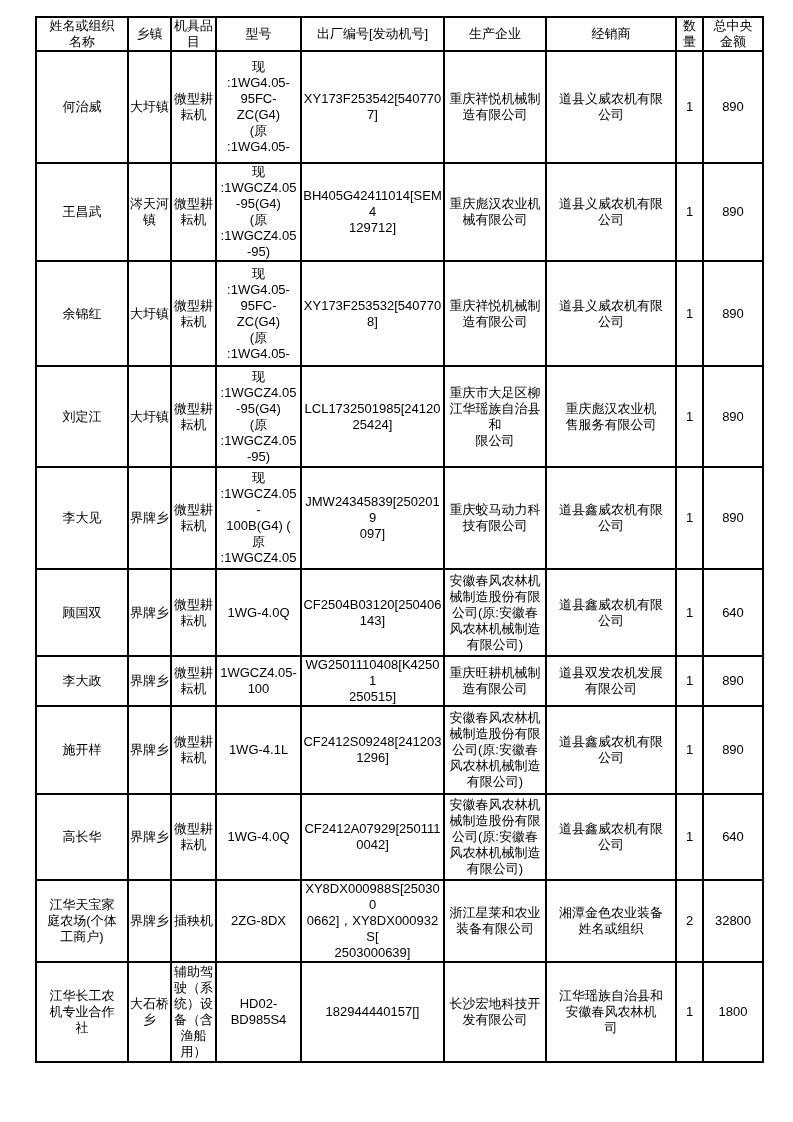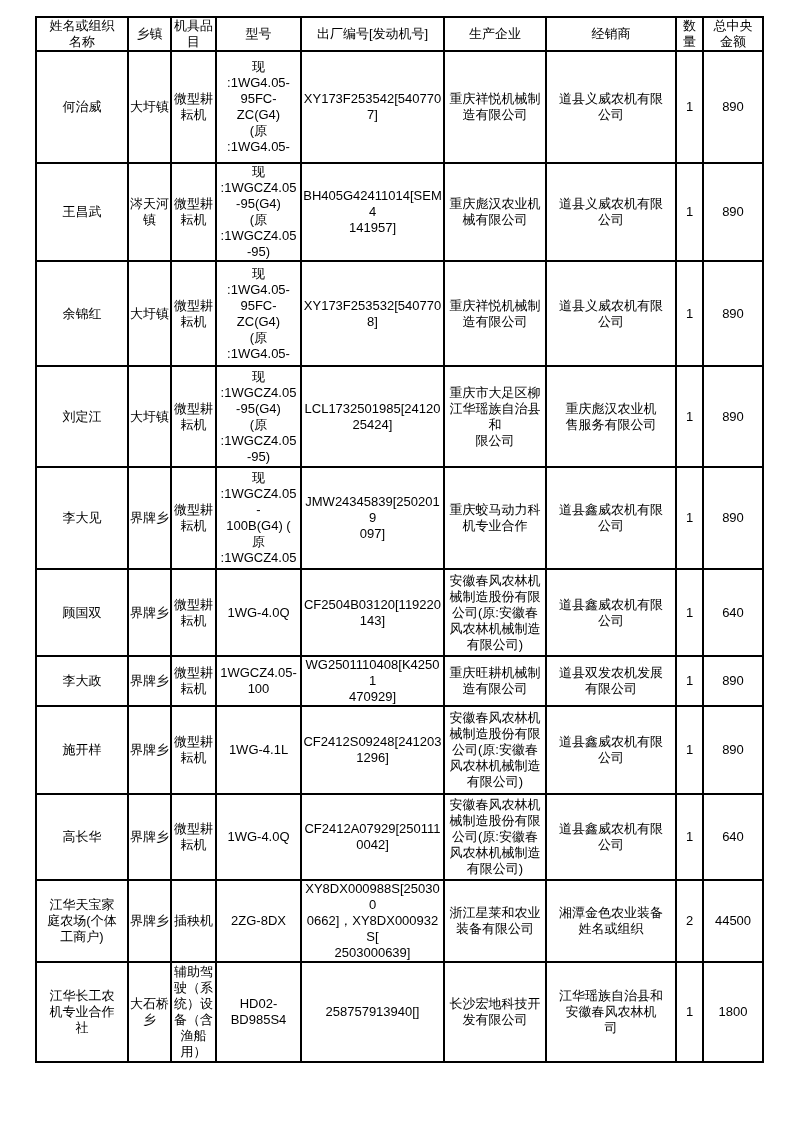--- a/index.html
+++ b/index.html
@@ -83,21 +83,21 @@
 镇</td>
         <td>微型耕
 耘机</td>
         <td>现
 :1WGCZ4.05
 -95(G4)
 (原
 :1WGCZ4.05
 -95)</td>
         <td>BH405G42411014[SEM4
-141957]</td>
+129712]</td>
         <td>重庆彪汉农业机
 械有限公司</td>
         <td>道县义威农机有限
 公司</td>
         <td>1</td>
         <td>890</td>
       </tr>
       <tr style="height: 105px;">
         <td>余锦红</td>
         <td>大圩镇</td>
@@ -146,53 +146,53 @@
 耘机</td>
         <td>现
 :1WGCZ4.05
 -
 100B(G4) (
 原
 :1WGCZ4.05</td>
         <td>JMW24345839[2502019
 097]</td>
         <td>重庆蛟马动力科
-机专业合作</td>
+技有限公司</td>
         <td>道县鑫威农机有限
 公司</td>
         <td>1</td>
         <td>890</td>
       </tr>
       <tr style="height: 87px;">
         <td>顾国双</td>
         <td>界牌乡</td>
         <td>微型耕
 耘机</td>
         <td>1WG-4.0Q</td>
-        <td>CF2504B03120[119220
+        <td>CF2504B03120[250406
 143]</td>
         <td>安徽春风农林机
 械制造股份有限
 公司(原:安徽春
 风农林机械制造
 有限公司)</td>
         <td>道县鑫威农机有限
 公司</td>
         <td>1</td>
         <td>640</td>
       </tr>
       <tr style="height: 32px;">
         <td>李大政</td>
         <td>界牌乡</td>
         <td>微型耕
 耘机</td>
         <td>1WGCZ4.05-
 100</td>
         <td>WG2501110408[K42501
-470929]</td>
+250515]</td>
         <td>重庆旺耕机械制
 造有限公司</td>
         <td>道县双发农机发展
 有限公司</td>
         <td>1</td>
         <td>890</td>
       </tr>
       <tr style="height: 88px;">
         <td>施开样</td>
         <td>界牌乡</td>
@@ -237,37 +237,37 @@
         <td>插秧机</td>
         <td>2ZG-8DX</td>
         <td>XY8DX000988S[250300
 0662]，XY8DX000932S[
 2503000639]</td>
         <td>浙江星莱和农业
 装备有限公司</td>
         <td>湘潭金色农业装备
 姓名或组织</td>
         <td>2</td>
-        <td>44500</td>
+        <td>32800</td>
       </tr>
       <tr style="height: 100px;">
         <td>江华长工农
 机专业合作
 社</td>
         <td>大石桥
 乡</td>
         <td>辅助驾
 驶（系
 统）设
 备（含
 渔船
 用）</td>
         <td>HD02-
 BD985S4</td>
-        <td>258757913940[]</td>
+        <td>182944440157[]</td>
         <td>长沙宏地科技开
 发有限公司</td>
         <td>江华瑶族自治县和
 安徽春风农林机
 司</td>
         <td>1</td>
         <td>1800</td>
       </tr>
     </tbody>
 </table>

